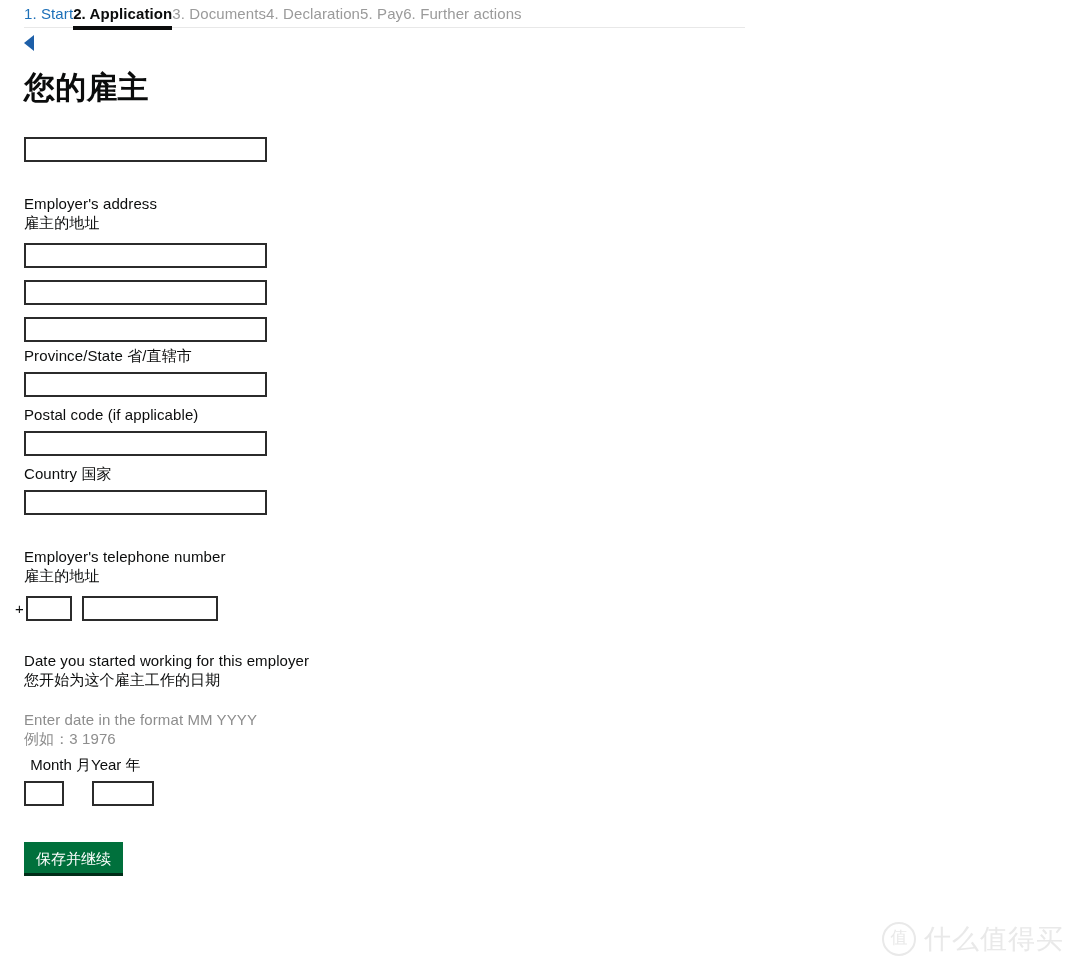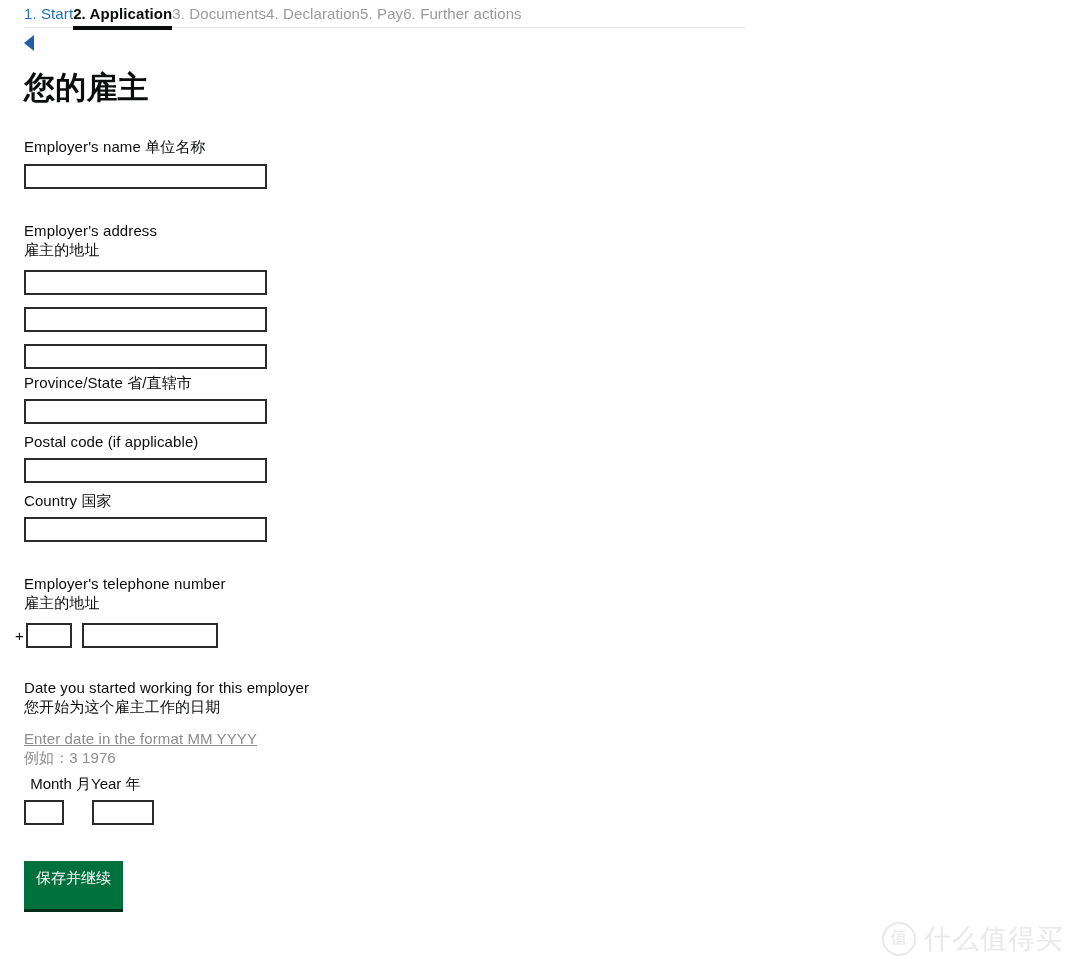--- a/index.html
+++ b/index.html
@@ -157,21 +157,21 @@
 
   
   .btn-save {
     background: #00703c;
     color: #ffffff;
     border: none;
     border-bottom: 3px solid #002d18;
     font-size: 15px;
     font-family: "Liberation Sans", "DejaVu Sans", sans-serif;
     line-height: 19px;
-    padding: 7px 12px 22px 12px;
+    padding: 7px 12px 5px 12px;
     cursor: pointer;
     border-radius: 0;
     display: inline-block;
   }
 
   
   .watermark {
     position: absolute;
     right: 16px;
     bottom: 16px;
@@ -217,21 +217,20 @@
 
 <div class="back-row">
   <span class="back-arrow"></span>
 </div>
 
 <div class="form-area">
 
   <h1 class="page-title">您的雇主</h1>
 
   <div class="field-block" style="margin-top:31px;">
-    <label class="field-label">Employer's name 单位名称</label>
     <input type="text" class="w-std" style="margin-top: 8px;" placeholder="">
   </div>
 
   <div class="field-block" style="margin-top:32px;">
     <span class="field-label">Employer's address</span>
     <span class="field-label label-zh">雇主的地址</span>
     <input type="text" class="w-std" style="margin-top: 11px;" placeholder="">
     <input type="text" class="w-std" style="margin-top: 12px;" placeholder="">
     <input type="text" class="w-std" style="margin-top: 12px;" placeholder="">
   </div>
@@ -258,21 +257,21 @@
     <div class="tel-row" style="margin-top:11px;">
       <span class="tel-plus">+</span>
       <input type="text" class="w-code" placeholder="" style="">
       <input type="text" class="w-tel" placeholder="" style="">
     </div>
   </div>
 
   <div class="field-block" style="margin-top:30px;">
     <span class="field-label">Date you started working for this employer</span>
     <span class="field-label label-zh">您开始为这个雇主工作的日期</span>
-    <span class="hint-text" style="margin-top:13px;text-decoration:underline;">Enter date in the format MM YYYY</span>
+    <span class="hint-text" style="margin-top:21px;">Enter date in the format MM YYYY</span>
     <span class="hint-text">例如：3 1976</span>
     <div class="date-labels" style="margin-top:7px;text-align:right;">
       <span class="date-label-month">Month 月</span>
       <span class="date-label-year">Year 年</span>
     </div>
     <div class="date-row" style="margin-top:7px;">
       <input type="text" class="w-month" placeholder="" style="">
       <input type="text" class="w-year" placeholder="" style="">
     </div>
   </div>

